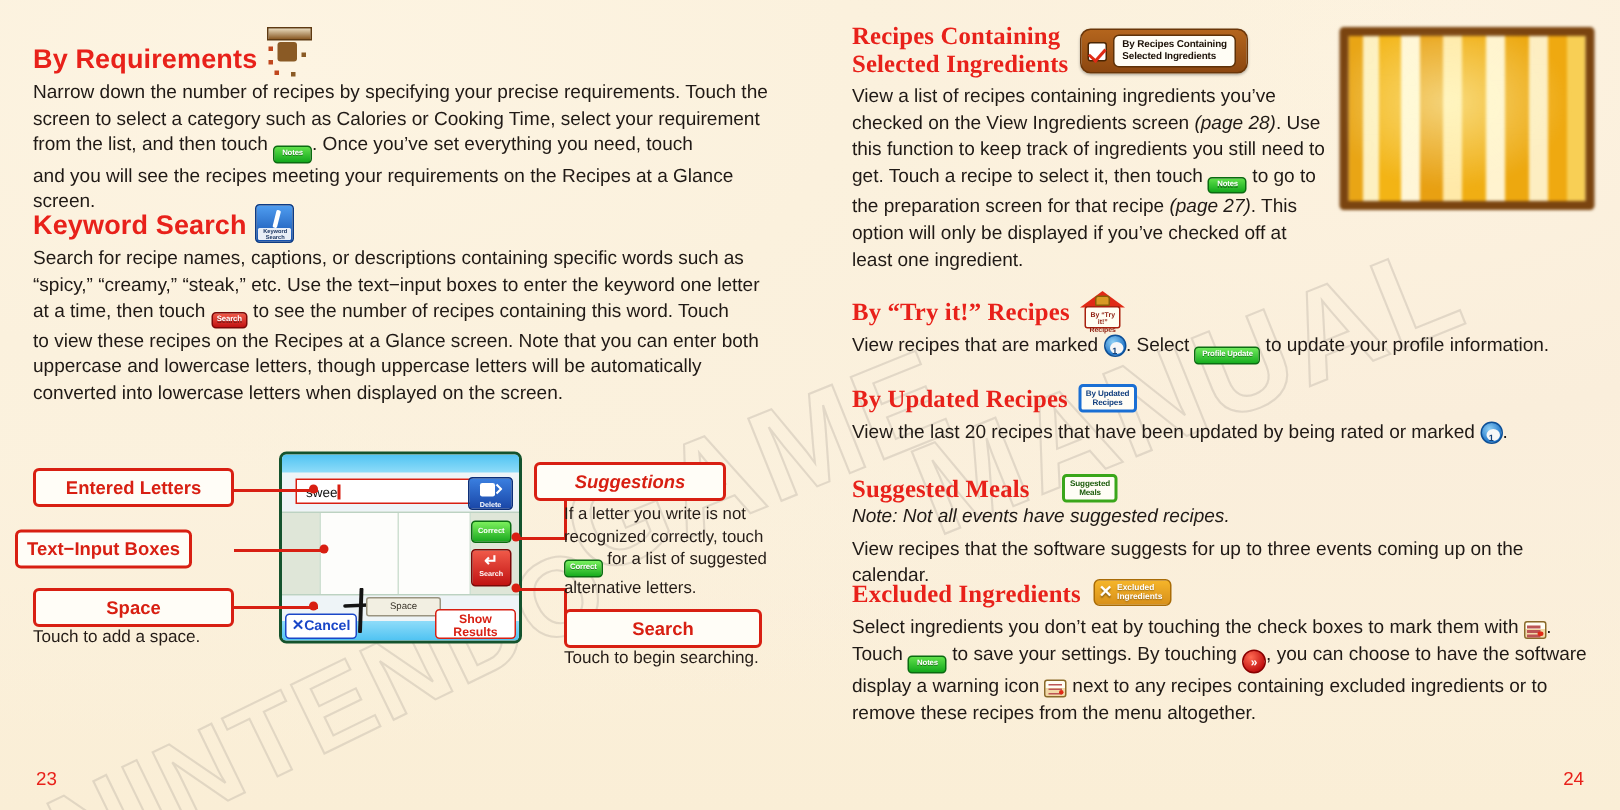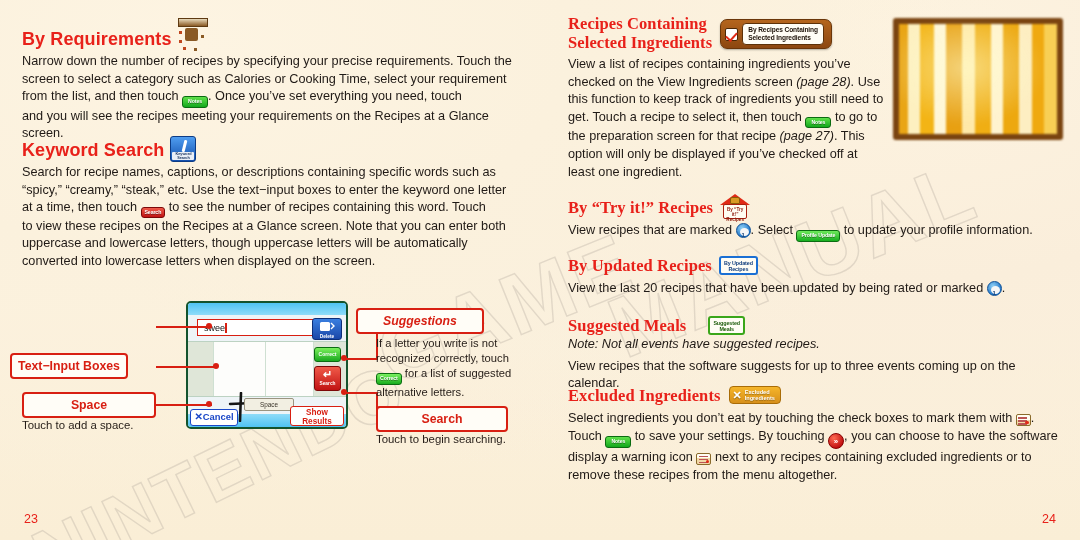--- a/index.html
+++ b/index.html
@@ -302,20 +302,21 @@
   <div class="dotm" style="left:206px;top:401px;"></div>
 
   <div class="lead" style="left:344px;top:358px;width:34px;"></div>
   <div class="leadv" style="left:376px;top:320px;height:40px;"></div>
   <div class="dotm" style="left:341px;top:355px;"></div>
 
   <div class="lead" style="left:344px;top:392px;width:34px;"></div>
   <div class="leadv" style="left:376px;top:392px;height:22px;"></div>
   <div class="dotm" style="left:341px;top:389px;"></div>
 
+  <div class="callout" style="left:22px;top:312px;width:134px;">Entered Letters</div>
 
   <div class="callout" style="left:10px;top:353px;width:118px;">Text−Input Boxes</div>
 
   <div class="callout" style="left:22px;top:392px;width:134px;">Space</div>
   <div class="cap" style="left:22px;top:419px;">Touch to add a space.</div>
 
   <div class="callout" style="left:356px;top:308px;width:128px;font-style:italic;">Suggestions</div>
   <div class="sub" style="left:376px;top:336px;">
     <span>If a letter you write is not recognized correctly, touch </span><span class="btn btn-correct">Correct</span><span> for a list of suggested alternative letters.</span>
   </div>

